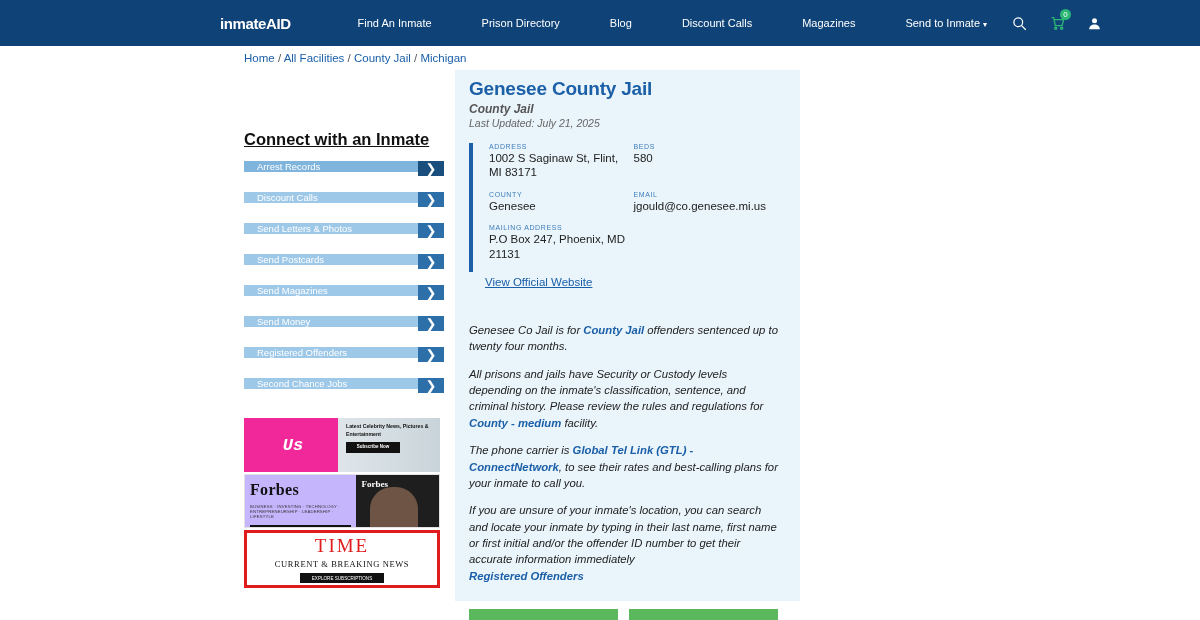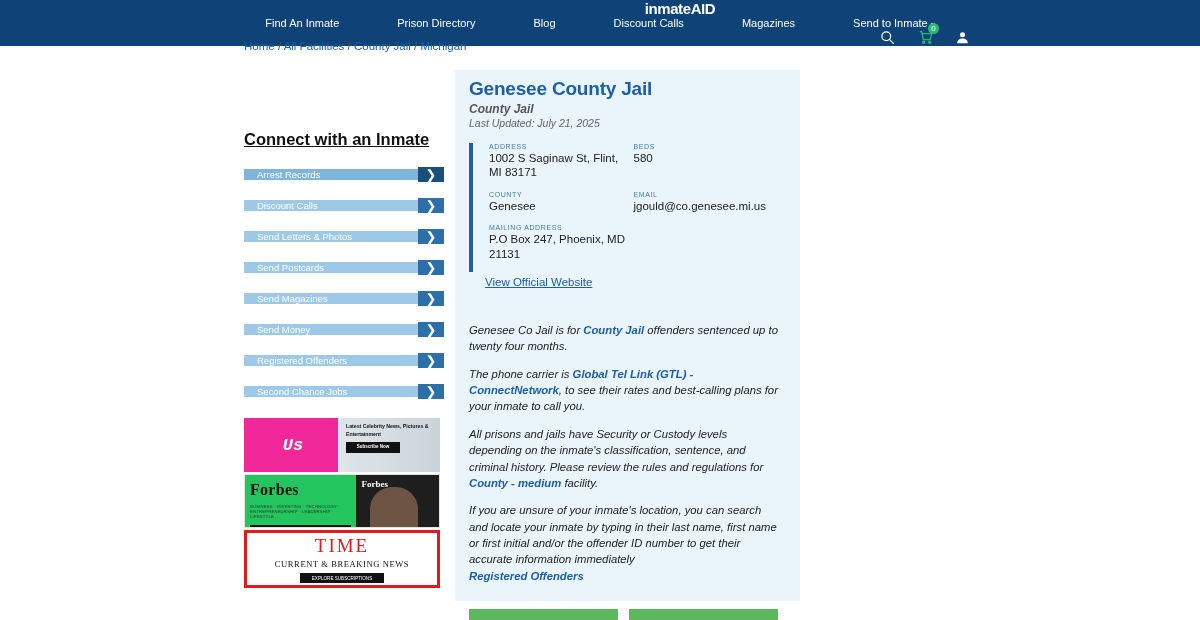--- a/index.html
+++ b/index.html
@@ -12,33 +12,32 @@
     position:relative;
   }
 
   
   .navbar {
     height:46px;
     background:#0f4377;
     display:flex;
     align-items:center;
     padding:0 18px;
-    flex-direction:column;
   }
   .brand {
     display:flex; align-items:center;
     margin-left:202px;
     margin-right:42px;
     font-weight:bold;
     font-size:15px;
     color:#ffffff;
     letter-spacing:-0.4px;
   }
   .brand .b1 { color:#ffffff; }
-  .nav-links { display:flex; align-items:flex-end; gap:8px; }
+  .nav-links { display:flex; align-items:flex-end; gap:0px; }
   .nav-link {
     color:#ffffff;
     font-size:11px;
     padding:0 25px;
     text-decoration:none;
     white-space:nowrap;
   }
   .nav-right {
     margin-left:auto;
     display:flex; align-items:center; gap:22px;
@@ -48,21 +47,21 @@
   .cart-badge {
     position:absolute; top:-6px; right:-6px;
     background:#2bb673; color:#fff;
     font-size:8px; line-height:11px;
     min-width:11px; height:11px; border-radius:50%;
     text-align:center;
   }
   .caret { font-size:8px; margin-left:3px; }
   .breadcrumb {
     position:absolute;
-    top:40px; left:244px;
+    top:52px; left:244px;
     font-size:11.5px;
     color:#444;
   }
   .breadcrumb a { color:#1a5fa8; text-decoration:none; }
   .breadcrumb .sep { color:#555; }
 
   .content-wrap {
     position:absolute;
     top:70px;
     left:0; right:0;
@@ -77,21 +76,21 @@
   }
   .connect-title {
     font-size:16.5px;
     font-weight:bold;
     color:#111;
     text-decoration:underline;
     margin:0 0 12px 0;
   }
   .cta {
     display:flex;
-    align-items:center;
+    align-items:flex-start;
     height:26px;
     margin-bottom:5px;
     width:200px;
   }
   .cta-label {
     flex:1;
     background:#9ec8e8;
     color:#ffffff;
     font-size:9.5px;
     display:flex;
@@ -135,23 +134,24 @@
     color:#111;
     line-height:1.45;
     font-weight:bold;
   }
   .ad-sub-btn {
     margin-top:4px; background:#111; color:#fff;
     font-size:4.5px; padding:2px 0; text-align:center; width:54px;
   }
   .ad-forbes {
     height:54px;
-    background:#22c55e;
+    background:#c4b5fd;
     border:1px solid #e2e2e2;
     display:flex;
+    justify-content:flex-end;
   }
   .ad-forbes-left {
     width:57%;
     padding:6px 5px 4px 5px;
   }
   .forbes-word {
     font-family:"Liberation Serif", serif;
     font-size:16px; font-weight:bold; color:#111; letter-spacing:0.3px;
   }
   .forbes-tag { font-size:4.2px; color:#333; margin-top:5px; letter-spacing:0.2px;}
@@ -399,24 +399,24 @@
       </div>
 
       <a class="official-link" href="#">View Official Website</a>
     </div>
 
     <div class="desc">
       <p>
         Genesee Co Jail is for <b>County Jail</b> offenders sentenced up to twenty four months.
       </p>
       <p>
-        The phone carrier is <b>Global Tel Link (GTL) - ConnectNetwork</b>, to see their rates and best-calling plans for your inmate to call you.
+        All prisons and jails have Security or Custody levels depending on the inmate's classification, sentence, and criminal history. Please review the rules and regulations for <b>County - medium</b> facility.
       </p>
       <p>
-        All prisons and jails have Security or Custody levels depending on the inmate's classification, sentence, and criminal history. Please review the rules and regulations for <b>County - medium</b> facility.
+        The phone carrier is <b>Global Tel Link (GTL) - ConnectNetwork</b>, to see their rates and best-calling plans for your inmate to call you.
       </p>
       <p class="lastline">
         If you are unsure of your inmate's location, you can search and locate your inmate by typing in their last name, first name or first initial and/or the offender ID number to get their accurate information immediately <b>Registered Offenders</b>
       </p>
     </div>
 
     <div class="green-row">
       <div class="green-btn">Looking for an inmate at this facility?</div>
       <div class="green-btn">Visitation Information, Times and Rules</div>
     </div>

